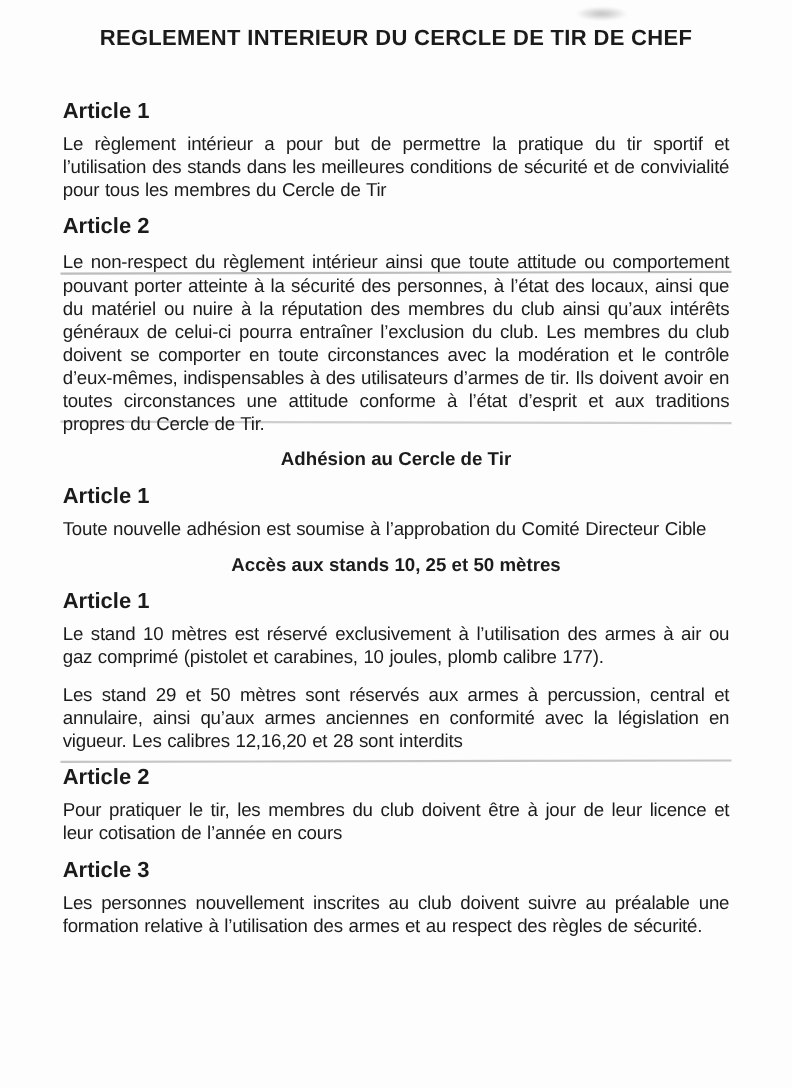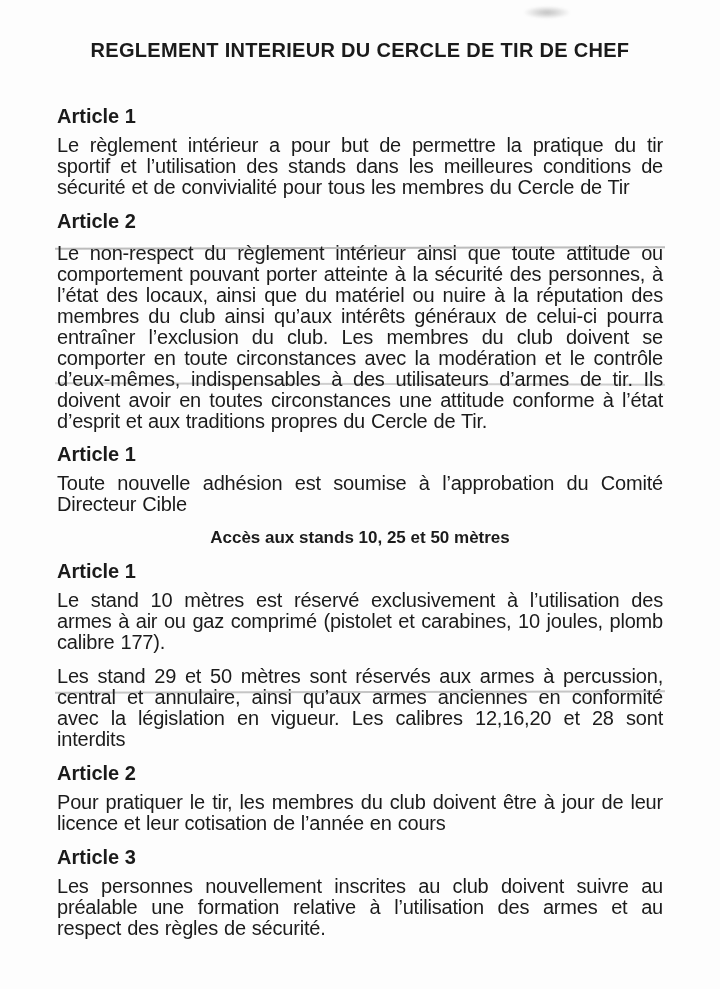--- a/index.html
+++ b/index.html
@@ -10,21 +10,21 @@
   }
   .page {
     position: relative;
     width: 720px;
     height: 989px;
     margin: 0;
     background: #fdfdfd;
     color: #1b1b1b;
     font-family: "Liberation Sans", "DejaVu Sans", sans-serif;
     box-sizing: border-box;
-    padding: 38px 57px 0 57px;
+    padding: 23px 57px 0 57px;
     overflow: hidden;
   }
   .doc-title {
     font-size: 20px;
     line-height: 24px;
     font-weight: bold;
     text-align: center;
     letter-spacing: 0.3px;
     margin: 0 0 44px 0;
   }
@@ -36,21 +36,21 @@
     margin: 0 0 13px 0;
   }
   .article-heading {
     font-size: 20px;
     line-height: 20px;
     font-weight: bold;
     text-align: left;
     margin: 0 0 9px 0;
   }
   .body-para {
-    font-size: 20px;
+    font-size: 17px;
     line-height: 21px;
     letter-spacing: -0.2px;
     word-spacing: 0.6px;
     text-align: justify;
     margin: 0 0 13px 0;
   }
   .mb-sec { margin-bottom: 12px; margin-top: 12px; }
   
   .scan-smudge {
     position: absolute;
@@ -87,20 +87,21 @@
 
     <p class="body-para">Le règlement intérieur a pour but de permettre la pratique du tir sportif et l’utilisation des stands dans les meilleures conditions de sécurité et de convivialité pour tous les membres du Cercle de Tir</p>
 
 
     <h3 class="article-heading">Article 2</h3>
 
     <p class="body-para mb-sec">Le non-respect du règlement intérieur ainsi que toute attitude ou comportement pouvant porter atteinte à la sécurité des personnes, à l’état des locaux, ainsi que du matériel ou nuire à la réputation des membres du club ainsi qu’aux intérêts généraux de celui-ci pourra entraîner l’exclusion du club. Les membres du club doivent se comporter en toute circonstances avec la modération et le contrôle d’eux-mêmes, indispensables à des utilisateurs d’armes de tir. Ils doivent avoir en toutes circonstances une attitude conforme à l’état d’esprit et aux traditions propres du Cercle de Tir.</p>
   </section>
 
   <section>
+    <h2 class="section-heading">Adhésion au Cercle de Tir</h2>
 
     <h3 class="article-heading">Article 1</h3>
 
     <p class="body-para">Toute nouvelle adhésion est soumise à l’approbation du Comité Directeur Cible</p>
   </section>
 
   <section>
     <h2 class="section-heading">Accès aux stands 10, 25 et 50 mètres</h2>
 
     <h3 class="article-heading">Article 1</h3>

